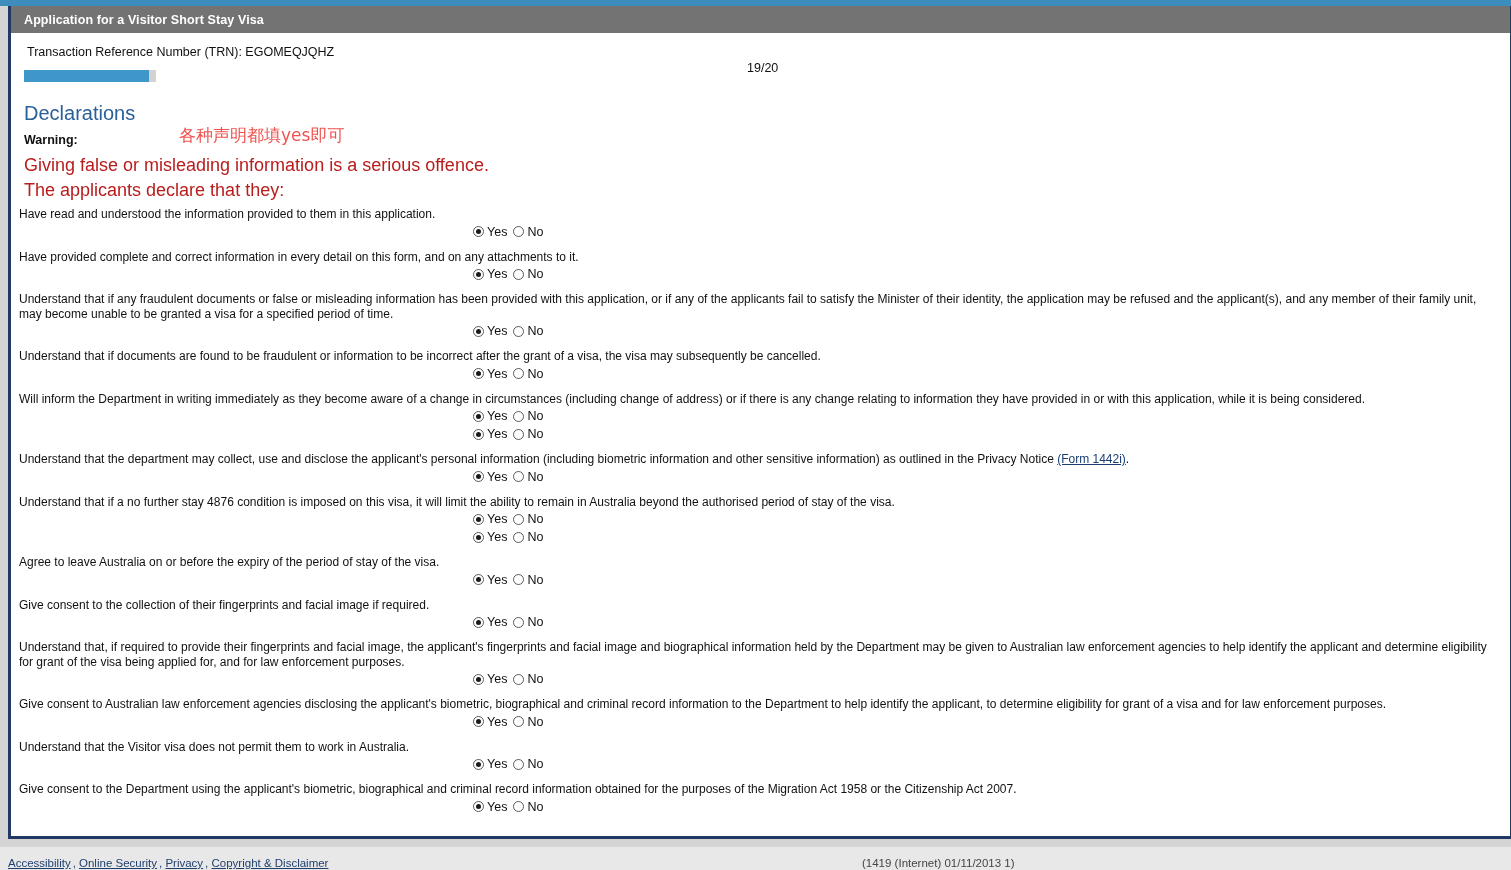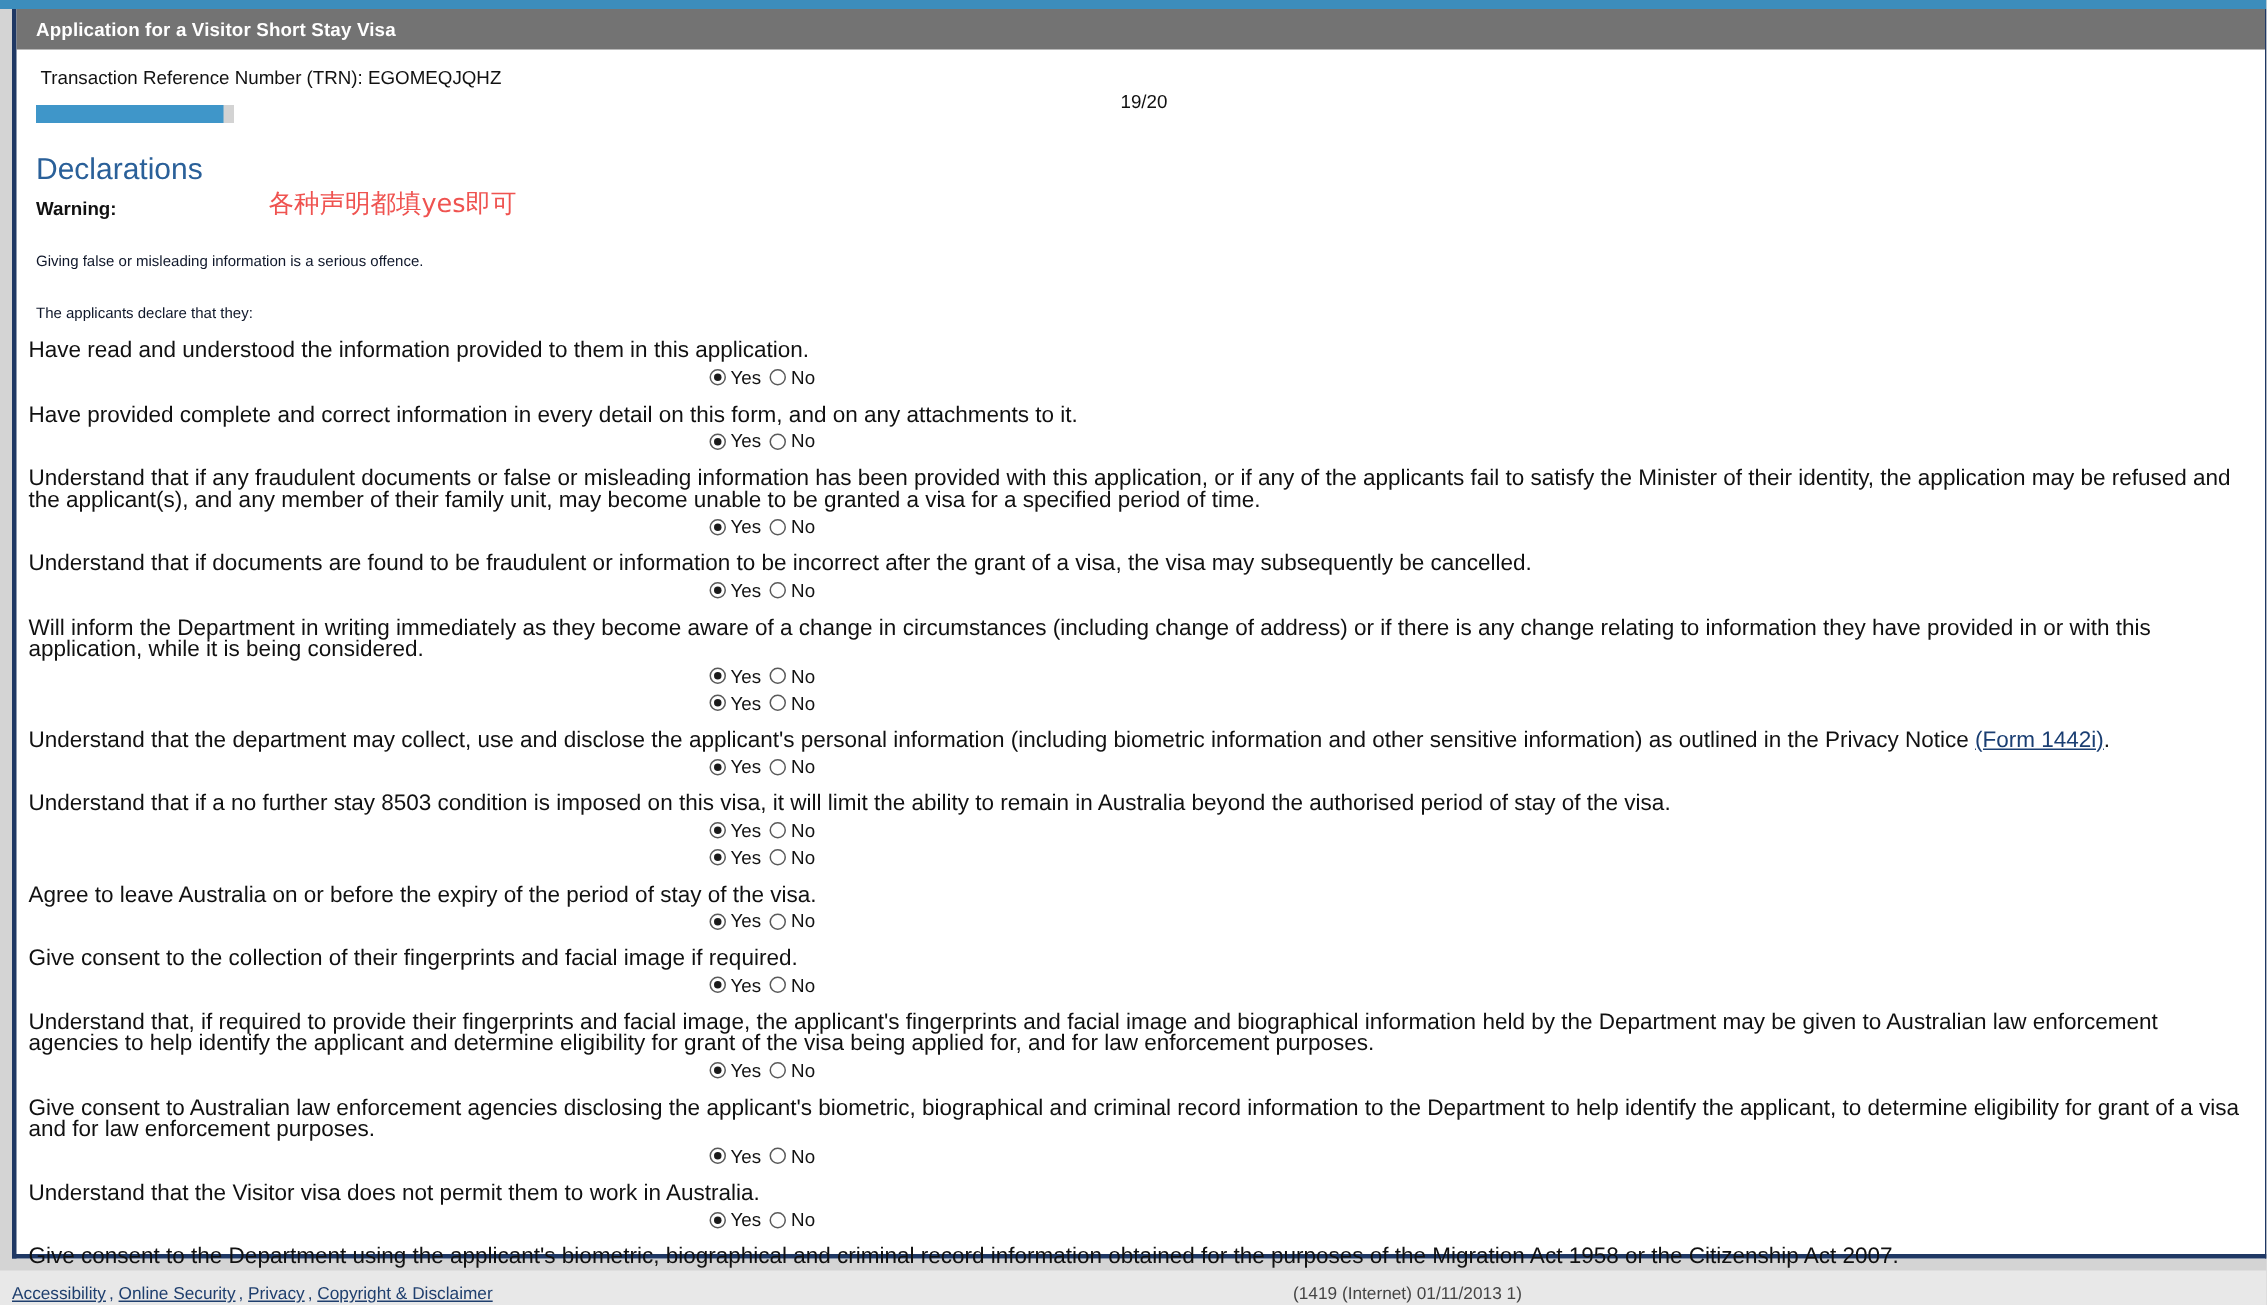--- a/index.html
+++ b/index.html
@@ -78,31 +78,31 @@
   }
   .annotation {
     position: absolute;
     left: 155px; top: -6px;
     font-size: 17px;
     color: #ef5350;
     font-family: "DejaVu Sans", sans-serif;
     white-space: nowrap;
   }
   .body-text {
-    margin: 20px 0 0 13px;
-    font-size: 10px;
-    color: #0f172a;
+    margin: 10px 0 0 13px;
+    font-size: 18px;
+    color: #b91c1c;
     line-height: 14.5px;
   }
   .decl-list { margin: 0; padding: 0; }
   .decl-item { margin: 0; padding: 0; }
   .decl-text {
     margin: 0 0 0 8px;
     padding-top: 10px;
-    font-size: 15px;
+    font-size: 12px;
     color: #111;
     line-height: 14.5px;
     max-width: 1480px;
   }
   .decl-text a {
     color: #1a3e72;
     text-decoration: underline;
   }
   .radio-row {
     margin: 2px 0 0 462px;
@@ -276,21 +276,21 @@
               <span class="radio checked"></span>
               <span class="radio-label">Yes</span>
             </label>
             <label class="radio-opt">
               <span class="radio"></span>
               <span class="radio-label">No</span>
             </label>
           </div>
         </div>
         <div class="decl-item">
-          <div class="decl-text">Understand that if a no further stay 8503 condition is imposed on this visa, it will limit the ability to remain in Australia beyond the authorised period of stay of the visa.</div>
+          <div class="decl-text">Understand that if a no further stay 4876 condition is imposed on this visa, it will limit the ability to remain in Australia beyond the authorised period of stay of the visa.</div>
           <div class="radio-row">
             <label class="radio-opt">
               <span class="radio checked"></span>
               <span class="radio-label">Yes</span>
             </label>
             <label class="radio-opt">
               <span class="radio"></span>
               <span class="radio-label">No</span>
             </label>
           </div>

